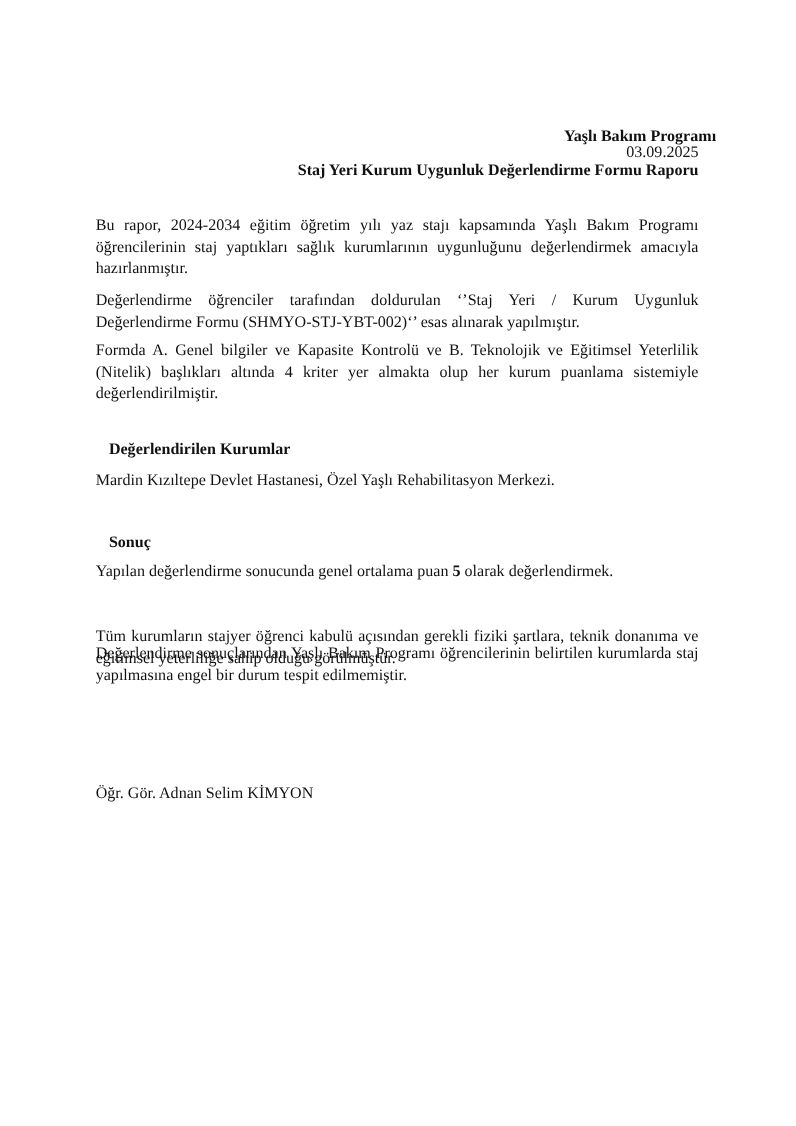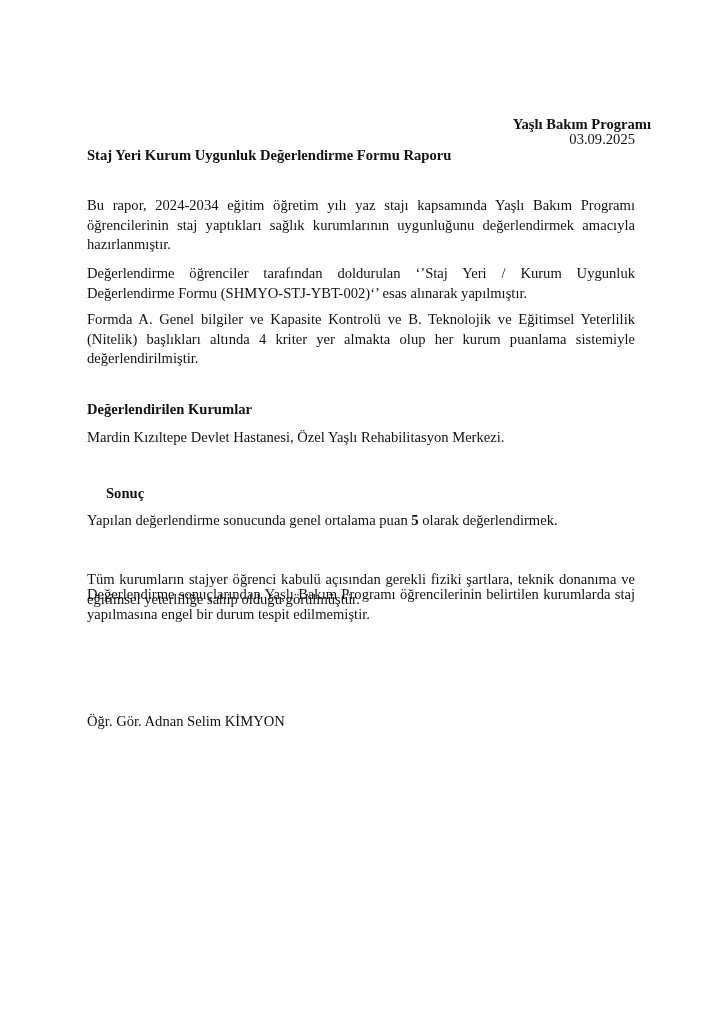--- a/index.html
+++ b/index.html
@@ -37,33 +37,33 @@
       width: 548px;
       top: 115px;
       text-align: right;
       font-weight: bold;
     }
     .title2 {
       position: absolute;
       left: 0;
       width: 548px;
       top: 146px;
-      text-align: left;
+      text-align: right;
       font-weight: bold;
     }
     .para {
       position: absolute;
       left: 0;
       width: 548px;
       margin: 0;
       text-align: justify;
     }
     .heading {
       position: absolute;
-      left: 0;
+      left: 12px;
       margin: 0;
       font-weight: bold;
       text-align: right;
     }
     .line {
       position: absolute;
       left: 0;
       margin: 0;
       white-space: nowrap;
     }
@@ -78,20 +78,20 @@
   <div class="title1">Yaşlı Bakım Programı</div>
   <div class="title2">Staj Yeri Kurum Uygunluk Değerlendirme Formu Raporu</div>
 
   <p class="para" style="top:196px;">Bu rapor, 2024-2034 eğitim öğretim yılı yaz stajı kapsamında Yaşlı Bakım Programı öğrencilerinin staj yaptıkları sağlık kurumlarının uygunluğunu değerlendirmek amacıyla hazırlanmıştır.</p>
   <p class="para" style="top:264px;">Değerlendirme öğrenciler tarafından doldurulan ‘’Staj Yeri / Kurum Uygunluk Değerlendirme Formu (SHMYO-STJ-YBT-002)‘’ esas alınarak yapılmıştır.</p>
   <p class="para" style="top:310px;">Formda A. Genel bilgiler ve Kapasite Kontrolü ve B. Teknolojik ve Eğitimsel Yeterlilik (Nitelik) başlıkları altında 4 kriter yer almakta olup her kurum puanlama sistemiyle değerlendirilmiştir.</p>
 
   <p class="heading" style="top:400px;">Değerlendirilen Kurumlar</p>
   <p class="line" style="top:428px;">Mardin Kızıltepe Devlet Hastanesi, Özel Yaşlı Rehabilitasyon Merkezi.</p>
 
-  <p class="heading" style="top:484px;margin-left:19px;">Sonuç</p>
+  <p class="heading" style="top:484px;">Sonuç</p>
   <p class="line" style="top:511px;"><span>Yapılan değerlendirme sonucunda genel ortalama puan </span><b>5</b><span> olarak değerlendirmek.</span></p>
 
   <p class="para" style="top:570px;">Tüm kurumların stajyer öğrenci kabulü açısından gerekli fiziki şartlara, teknik donanıma ve eğitimsel yeterliliğe sahip olduğu görülmüştür.</p>
   <p class="para" style="top:585px;">Değerlendirme sonuçlarından Yaşlı Bakım Programı öğrencilerinin belirtilen kurumlarda staj yapılmasına engel bir durum tespit edilmemiştir.</p>
 
   <p class="line" style="top:712px;">Öğr. Gör. Adnan Selim KİMYON</p>
 </div>
 
 </body></html>

